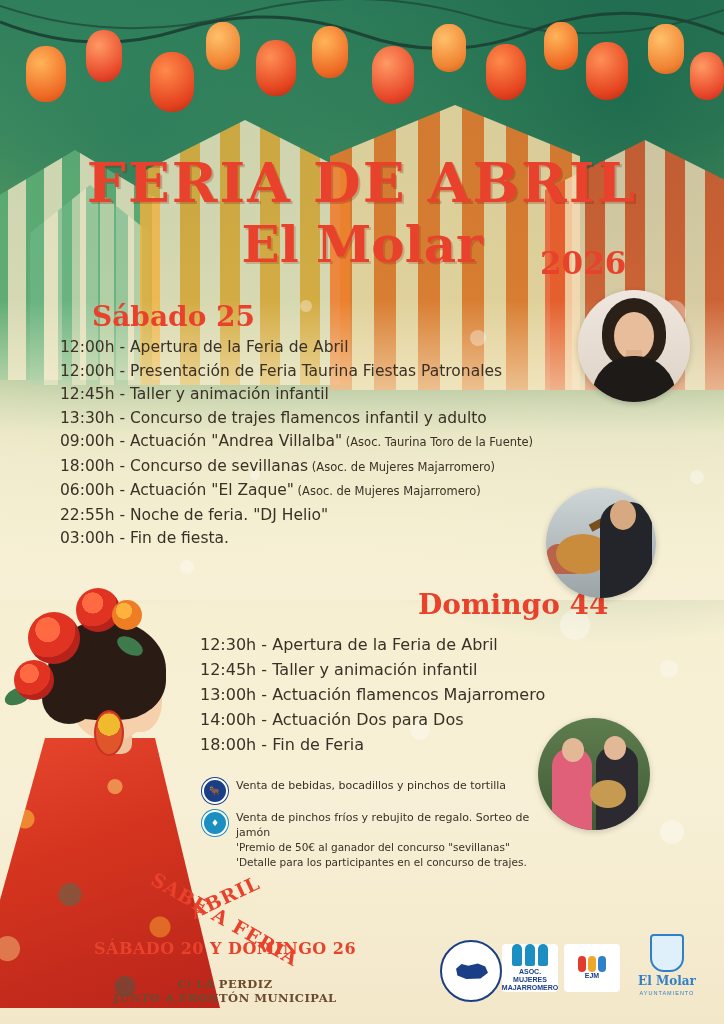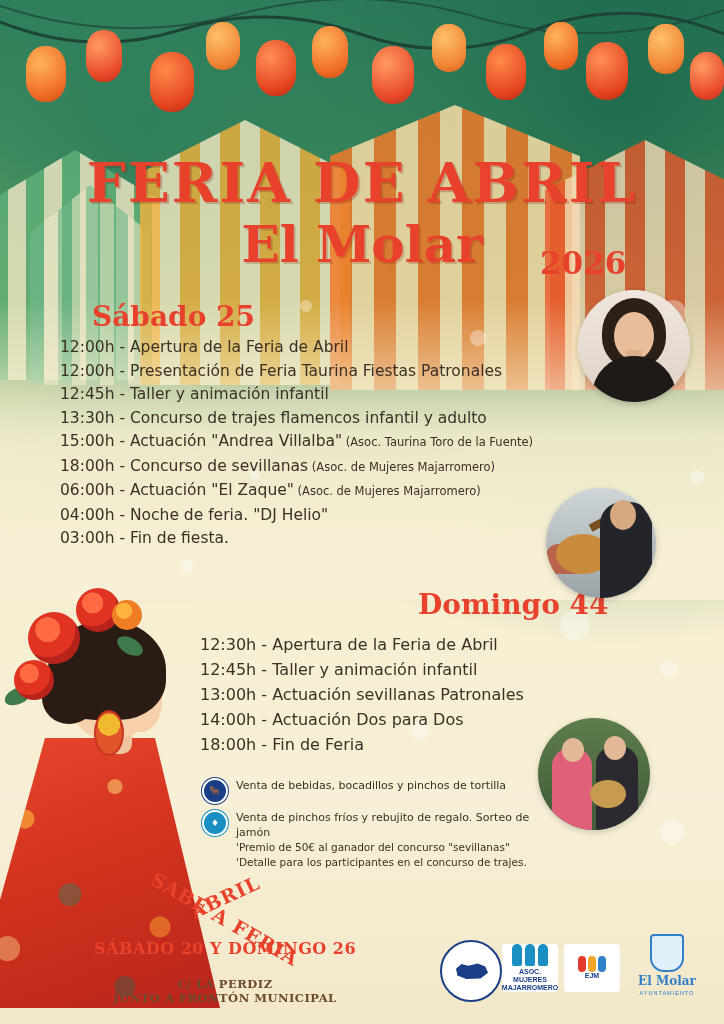--- a/index.html
+++ b/index.html
@@ -254,32 +254,32 @@
   <div class="title-main">FERIA DE ABRIL</div>
   <div class="title-sub">El Molar</div>
   <div class="title-year">2026</div>
 
   <div class="day-sat">Sábado 25</div>
   <div class="sched" id="sat-list">
       <div class="row"><span class="time">12:00h</span><span> - </span><span>Apertura de la Feria de Abril</span></div>
       <div class="row"><span class="time">12:00h</span><span> - </span><span>Presentación de Feria Taurina Fiestas Patronales</span></div>
       <div class="row"><span class="time">12:45h</span><span> - </span><span>Taller y animación infantil</span></div>
       <div class="row"><span class="time">13:30h</span><span> - </span><span>Concurso de trajes flamencos infantil y adulto</span></div>
-      <div class="row"><span class="time">15:00h</span><span> - </span><span>Actuación "Andrea Villalba"</span><span class="note"> (Asoc. Taurina Toro de la Fuente)</span></div>
+      <div class="row"><span class="time">09:00h</span><span> - </span><span>Actuación "Andrea Villalba"</span><span class="note"> (Asoc. Taurina Toro de la Fuente)</span></div>
       <div class="row"><span class="time">18:00h</span><span> - </span><span>Concurso de sevillanas</span><span class="note"> (Asoc. de Mujeres Majarromero)</span></div>
       <div class="row"><span class="time">06:00h</span><span> - </span><span>Actuación "El Zaque"</span><span class="note"> (Asoc. de Mujeres Majarromero)</span></div>
-      <div class="row"><span class="time">04:00h</span><span> - </span><span>Noche de feria. "DJ Helio"</span></div>
+      <div class="row"><span class="time">22:55h</span><span> - </span><span>Noche de feria. "DJ Helio"</span></div>
       <div class="row"><span class="time">03:00h</span><span> - </span><span>Fin de fiesta.</span></div>
     </div>
 
   <div class="day-sun">Domingo 44</div>
   <div class="sched" id="sun-list">
       <div class="row"><span class="time">12:30h</span><span> - </span><span>Apertura de la Feria de Abril</span></div>
       <div class="row"><span class="time">12:45h</span><span> - </span><span>Taller y animación infantil</span></div>
-      <div class="row"><span class="time">13:00h</span><span> - </span><span>Actuación sevillanas Patronales</span></div>
+      <div class="row"><span class="time">13:00h</span><span> - </span><span>Actuación flamencos Majarromero</span></div>
       <div class="row"><span class="time">14:00h</span><span> - </span><span>Actuación Dos para Dos</span></div>
       <div class="row"><span class="time">18:00h</span><span> - </span><span>Fin de Feria</span></div>
     </div>
 
   <div class="photo ph1">
     <div class="ph-inner">
       <div class="p1-bg"></div>
         <div class="p1-hair"></div>
         <div class="p1-face"></div>
       <div class="p1-neck"></div>

